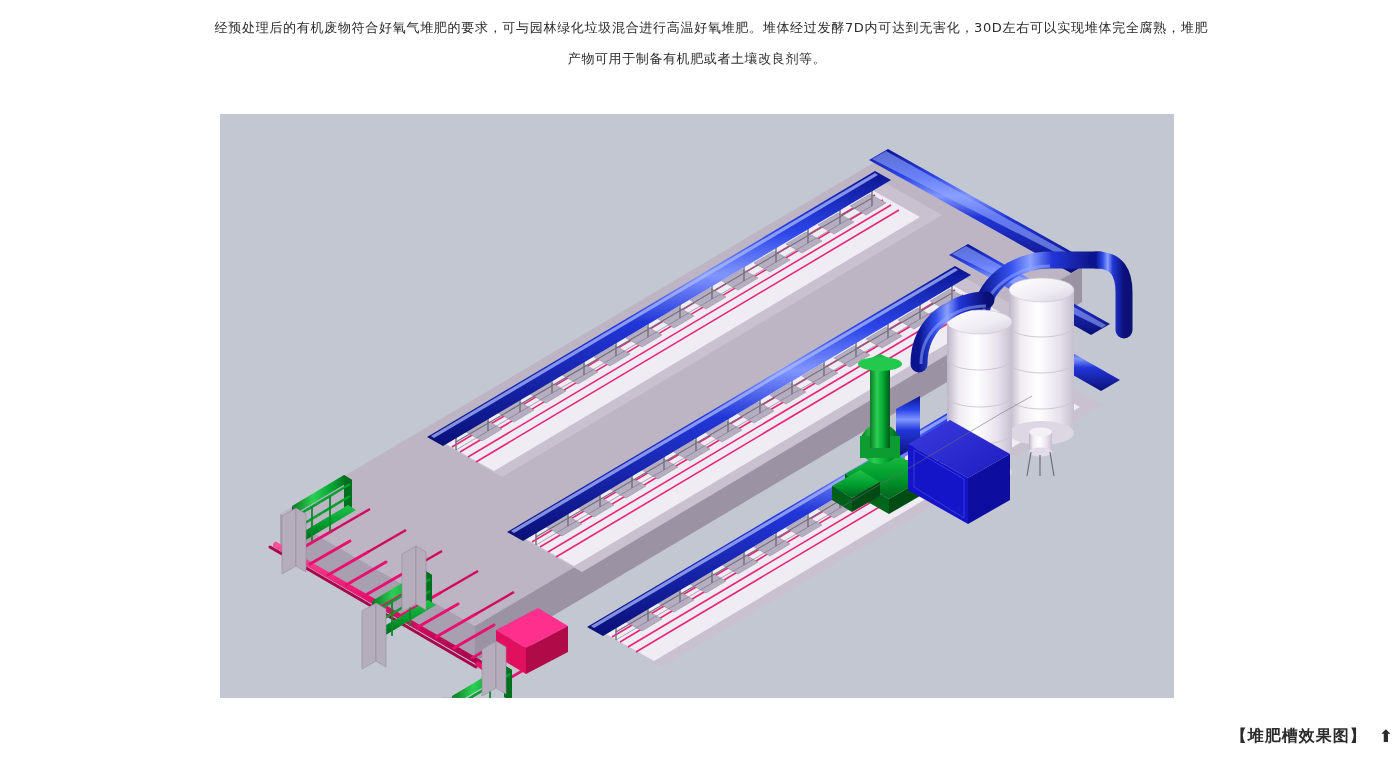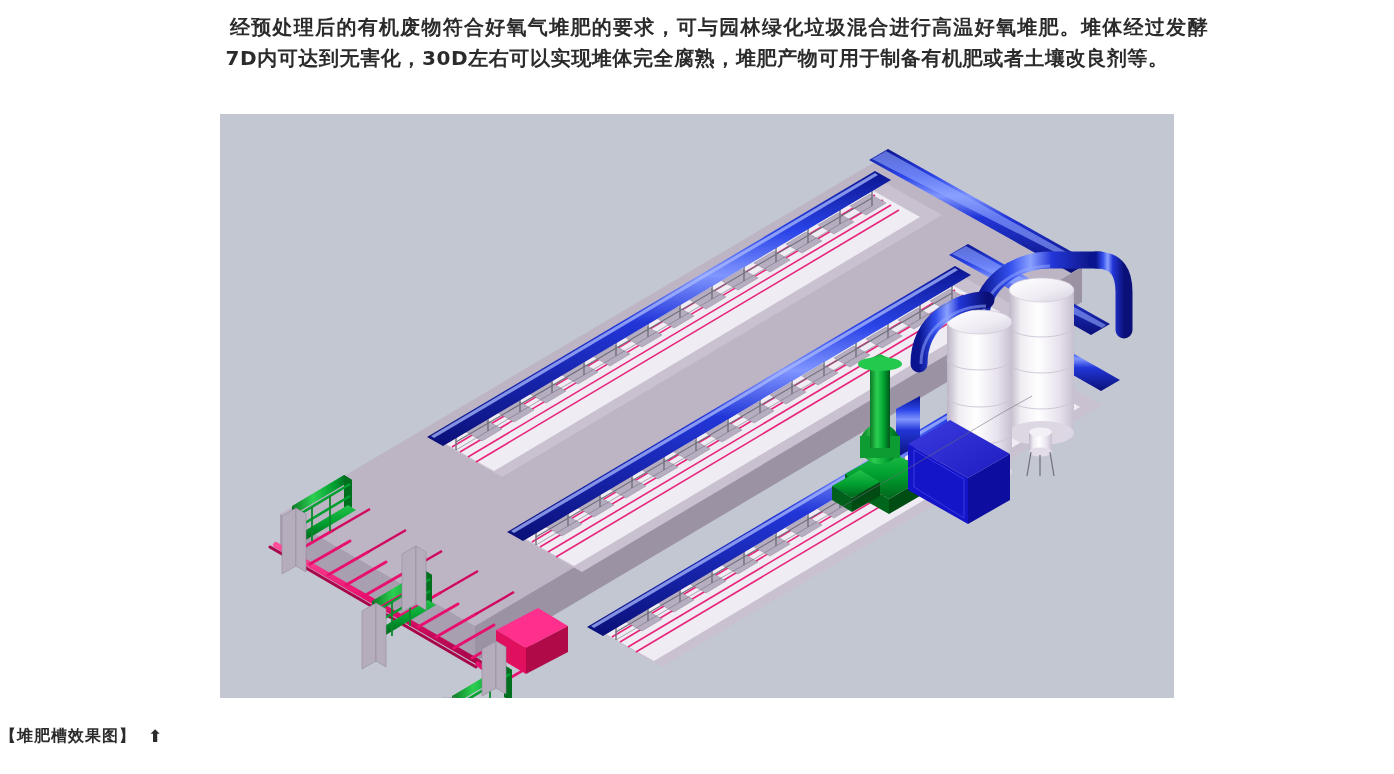--- a/index.html
+++ b/index.html
@@ -18,22 +18,22 @@
 
   
   .doc-body {
     position: absolute;
     left: 0; top: 0;
     width: 1394px;
   }
   .para {
     margin: 0;
     padding: 12px 186px 0 186px;
-    font-size: 20px;
-    font-weight: bold;
+    font-size: 13px;
+    font-weight: normal;
     color: #2b2b2b;
     line-height: 31px;
     text-align: justify;
     text-align-last: center;
     letter-spacing: 0.6px;
     text-indent: 2.2em;
   }
 
   
   .figure-wrap {
@@ -54,21 +54,21 @@
     width: 954px;
     height: 584px;
   }
 
   
   .caption {
     position: absolute;
     left: 0;
     top: 726px;
     width: 1394px;
-    text-align: left;
+    text-align: right;
     font-size: 16px;
     font-weight: bold;
     color: #2b2b2b;
     letter-spacing: 1px;
     white-space: nowrap;
   }
   .caption .arrow-up {
     display: inline-block;
     margin-left: 12px;
     font-size: 17px;

